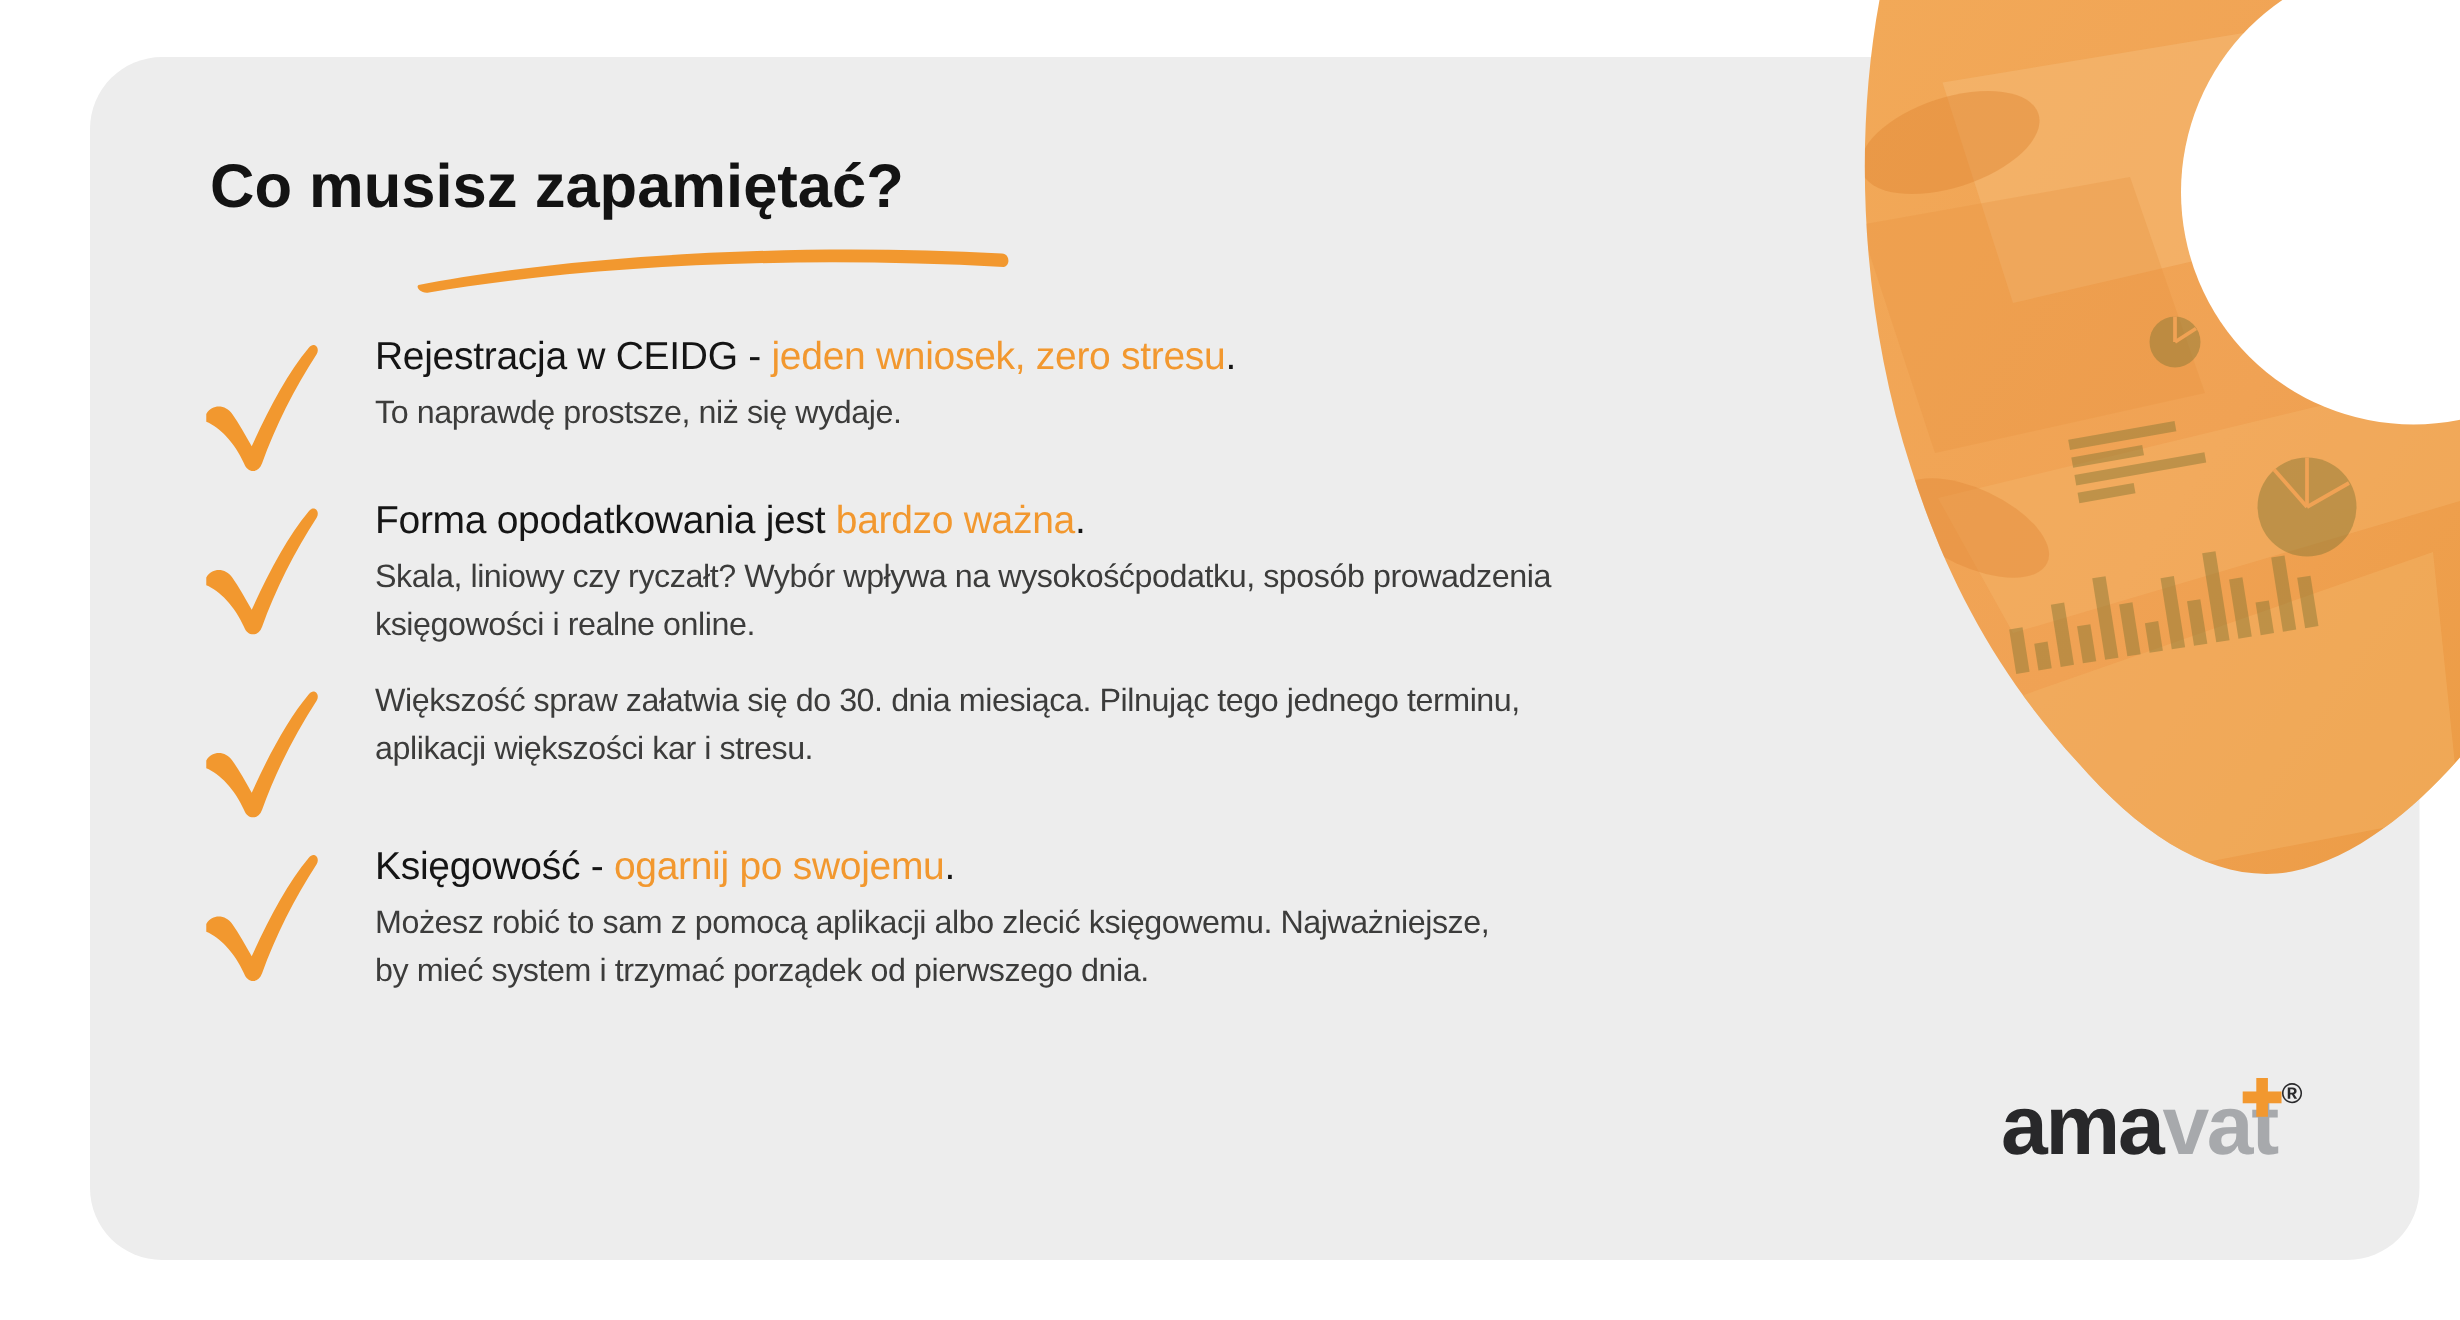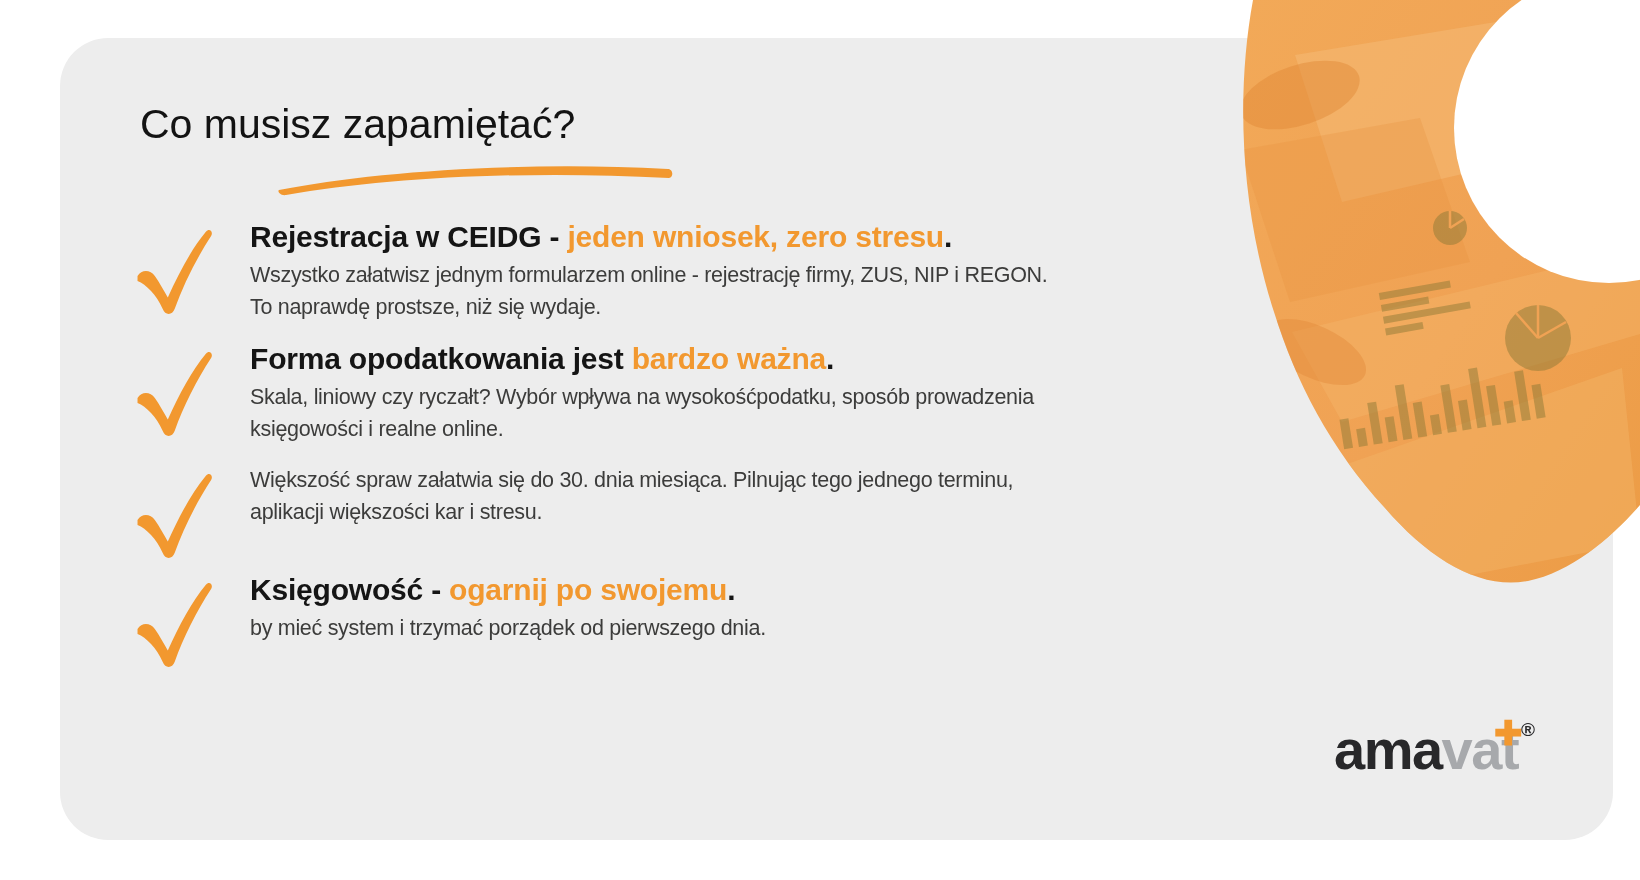--- a/index.html
+++ b/index.html
@@ -15,38 +15,38 @@
   .card{
     position:absolute;left:60px;top:38px;
     width:1553px;height:802px;
     background:#EDEDED;border-radius:48px;
   }
 
   .decor-svg{position:absolute;left:0;top:0;width:1640px;height:880px;pointer-events:none;}
 
   .page-title{
     position:absolute;left:140px;top:102px;
-    font-size:41px;font-weight:400;color:#131313;
+    font-size:41px;font-weight:700;color:#131313;
     letter-spacing:0px;margin:0;line-height:1.1;
   }
 
   .checklist{
     position:absolute;left:133px;top:220px;width:1060px;
   }
   .check-item{
     display:flex;align-items:flex-start;margin-bottom:19px;
   }
   .check-icon-box{
     width:80px;min-width:80px;height:90px;margin-right:37px;
     transform:translateY(4px);
   }
   .check-icon-box svg{width:80px;height:90px;display:block;}
   .item-text{flex:1;}
   .item-heading{
-    font-size:30px;font-weight:700;color:#151515;
+    font-size:26px;font-weight:400;color:#151515;
     line-height:34px;margin-bottom:5px;letter-spacing:-0.2px;
   }
   .h-highlight{color:#F2982F;}
   .item-body{
     font-size:21.5px;color:#3C3C3B;line-height:32px;
     letter-spacing:-0.3px;font-weight:400;
   }
 
   .logo{
     position:absolute;left:1334px;top:722px;
@@ -151,21 +151,20 @@
     <div class="check-icon-box">
       <svg viewBox="0 0 92 104">
         <path fill="#F2982F" d="M 5,60 C 10,52 20,53 25,60 C 30,67 35,76 40,85 C 53,56 68,28 84,9 C 88,4 93,9 90,14 C 73,40 58,70 48,98 C 45,106 37,106 34,98 C 27,82 15,70 5,66 Z"></path>
       </svg>
     </div>
     <div class="item-text">
       <div class="item-heading">
         <span class="h-prefix">Rejestracja w CEIDG - </span><span class="h-highlight">jeden wniosek, zero stresu</span><span class="h-suffix">.</span>
       </div>
       <div class="item-body">
-            <div class="body-line">Wszystko załatwisz jednym formularzem online - rejestrację firmy, ZUS, NIP i REGON.</div>
             <div class="body-line">To naprawdę prostsze, niż się wydaje.</div>
           </div>
     </div>
   </div>
 
   <div class="check-item">
     <div class="check-icon-box">
       <svg viewBox="0 0 92 104">
         <path fill="#F2982F" d="M 5,60 C 10,52 20,53 25,60 C 30,67 35,76 40,85 C 53,56 68,28 84,9 C 88,4 93,9 90,14 C 73,40 58,70 48,98 C 45,106 37,106 34,98 C 27,82 15,70 5,66 Z"></path>
       </svg>
@@ -199,20 +198,21 @@
     <div class="check-icon-box">
       <svg viewBox="0 0 92 104">
         <path fill="#F2982F" d="M 5,60 C 10,52 20,53 25,60 C 30,67 35,76 40,85 C 53,56 68,28 84,9 C 88,4 93,9 90,14 C 73,40 58,70 48,98 C 45,106 37,106 34,98 C 27,82 15,70 5,66 Z"></path>
       </svg>
     </div>
     <div class="item-text">
       <div class="item-heading">
         <span class="h-prefix">Księgowość - </span><span class="h-highlight">ogarnij po swojemu</span><span class="h-suffix">.</span>
       </div>
       <div class="item-body">
+            <div class="body-line">Możesz robić to sam z pomocą aplikacji albo zlecić księgowemu. Najważniejsze,</div>
             <div class="body-line">by mieć system i trzymać porządek od pierwszego dnia.</div>
           </div>
     </div>
   </div>
 </div>
 
   <div class="logo">
     <span class="logo-dark">ama</span><span class="logo-gray">va</span><span class="logo-t"><span>t</span><span class="logo-plus">✚</span></span><span class="logo-reg">®</span>
   </div>
 

